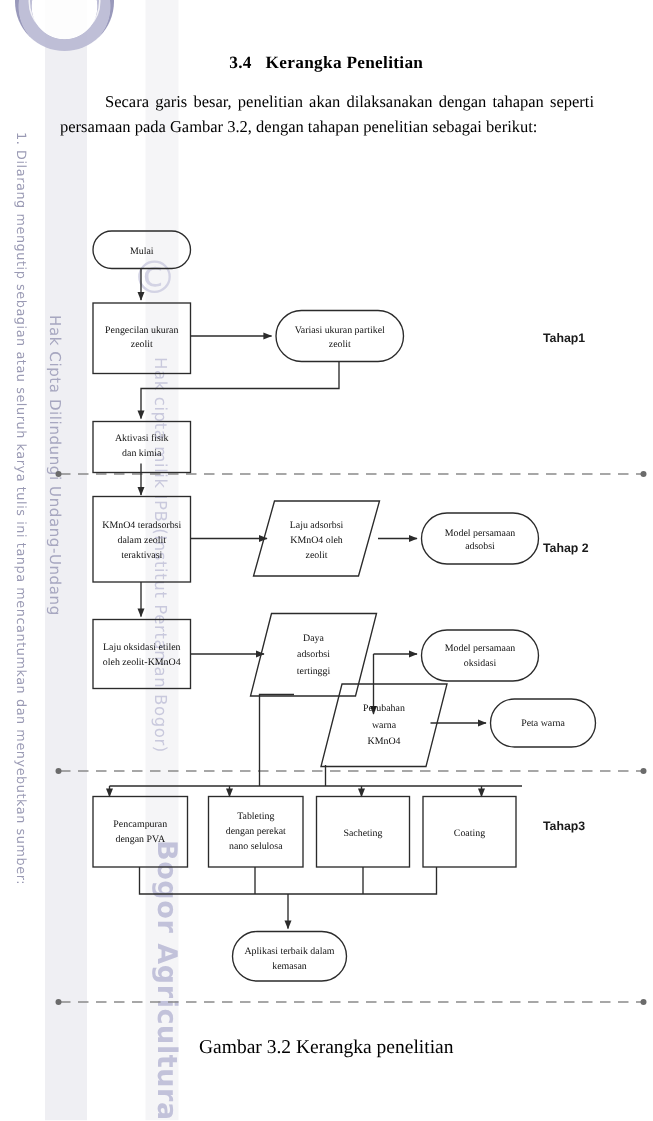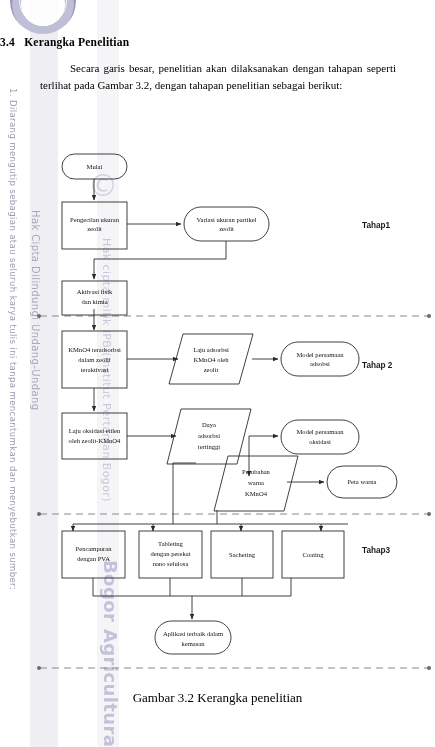--- a/index.html
+++ b/index.html
@@ -43,21 +43,21 @@
     border-radius:50%;
     background:radial-gradient(circle at 50% 55%, #ffffff 0 44%, #b9b9d3 45% 62%, #8e8eb4 63% 100%);
     opacity:.9;
   }
   #wm-logo::after{
     content:"";position:absolute;left:9px;top:9px;right:9px;bottom:9px;
     border-radius:50%;border:1px solid #ffffffcc;
   }
   
   #heading{
-    position:absolute;left:0;top:36px;width:435px;text-align:left;
+    position:absolute;left:0;top:36px;width:435px;text-align:center;
     font-size:11.5px;font-weight:bold;letter-spacing:.2px;
   }
   #para{
     position:absolute;left:40px;top:60px;width:356px;
     font-size:11px;line-height:1.55;text-align:justify;
   }
   #para .ind{display:inline-block;width:30px;}
   #caption{
     position:absolute;left:0;top:690px;width:435px;text-align:center;
     font-size:13px;
@@ -90,21 +90,21 @@
 <div class="wm-text" id="wm-line1">1. Dilarang mengutip sebagian atau seluruh karya tulis ini tanpa mencantumkan dan menyebutkan sumber:</div>
 <div class="wm-text" id="wm-line2">Hak Cipta Dilindungi Undang-Undang</div>
 <div class="wm-text" id="wm-ipb">Hak cipta milik IPB (Institut Pertanian Bogor)</div>
 <div class="wm-text" id="wm-bogor">Bogor Agricultural University</div>
 <div id="wm-c">©</div>
 
 <div id="heading">
   <span>3.4</span>&nbsp;&nbsp;&nbsp;<span>Kerangka Penelitian</span>
 </div>
 
-<div id="para"><span class="ind"></span><span>Secara  garis  besar,  penelitian  akan  dilaksanakan  dengan  tahapan  seperti terlihat pada Gambar 3.2, dengan  tahapan penelitian  sebagai berikut:</span></div>
+<div id="para"><span class="ind"></span><span>Secara  garis  besar,  penelitian  akan  dilaksanakan  dengan  tahapan  seperti persamaan pada Gambar 3.2, dengan  tahapan penelitian  sebagai berikut:</span></div>
 
 <div id="caption">Gambar 3.2  Kerangka penelitian</div>
 
 <svg id="flow" viewBox="0 0 435 747">
   <defs>
     <marker id="ar" markerWidth="7" markerHeight="7" refX="6" refY="2.6" orient="auto">
       <path d="M0,0 L6.5,2.6 L0,5.2 z" fill="#2b2b2b"></path>
     </marker>
   </defs>
 

